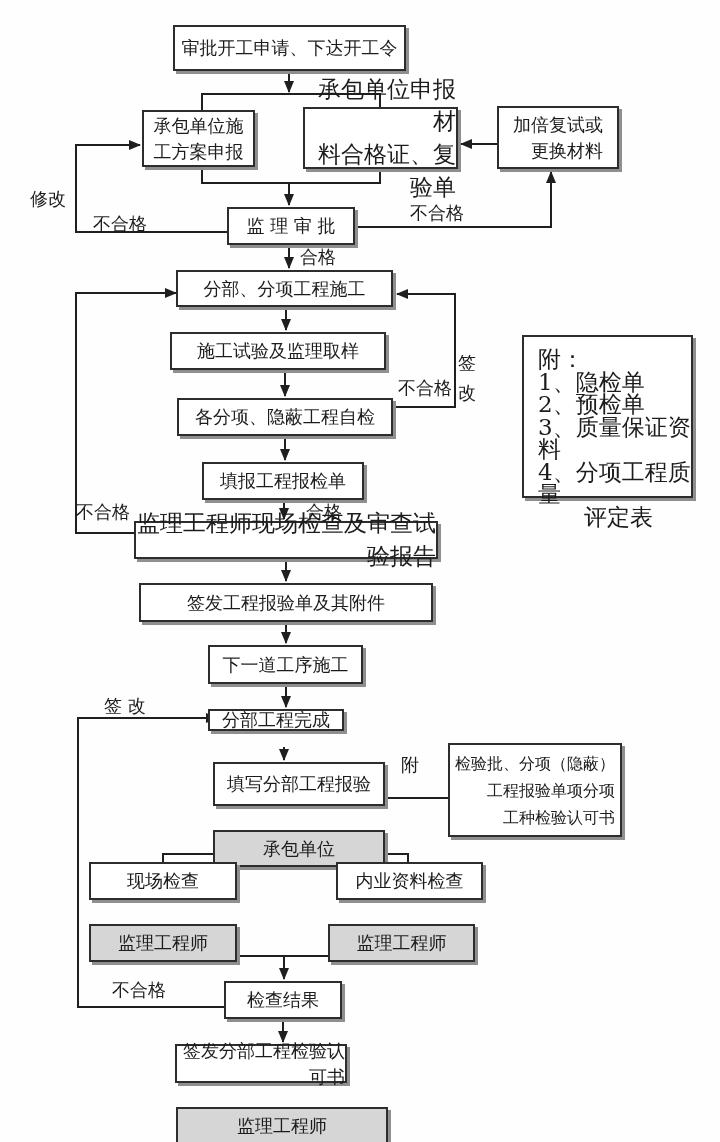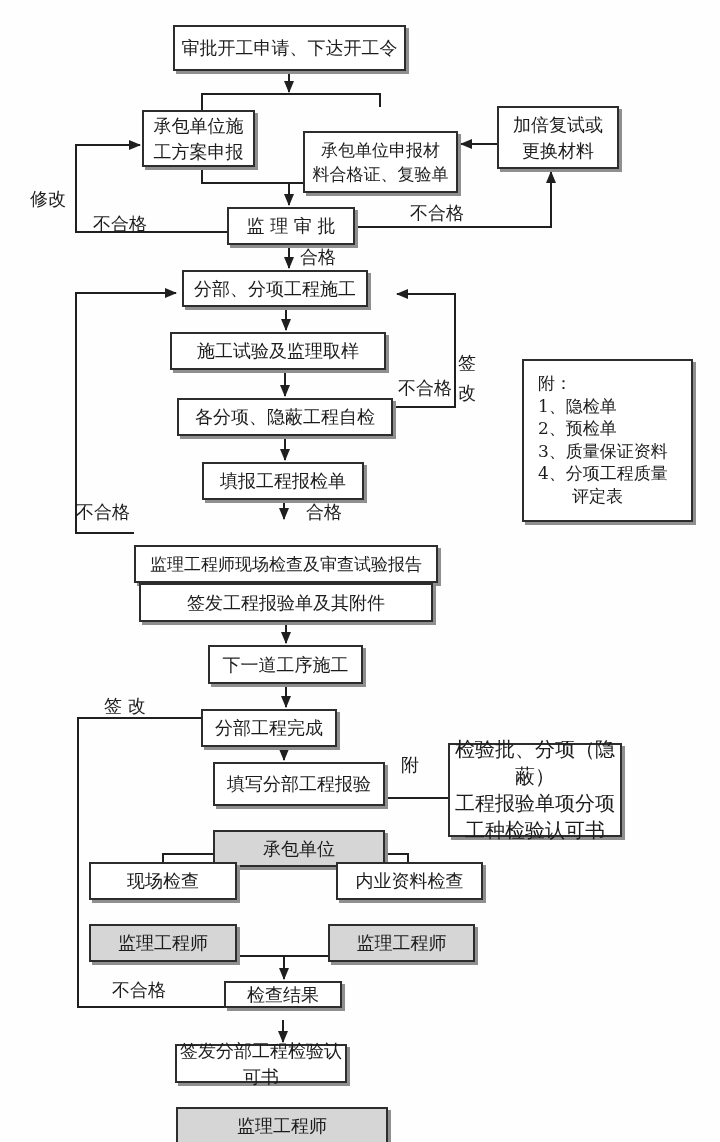--- a/index.html
+++ b/index.html
@@ -7,26 +7,26 @@
     position:relative;width:720px;height:1142px;overflow:hidden;
     background:#fefefe;color:#1c1c1c;
     font-family:"DejaVu Serif","Liberation Serif",serif;
   }
   svg.wires{position:absolute;left:0;top:0;width:720px;height:1142px;}
   .box{
     position:absolute;box-sizing:border-box;
     border:2px solid #2d2d2d;background:#ffffff;
     box-shadow:3px 3px 0 #8f8f8f;
     display:flex;align-items:center;justify-content:center;
-    text-align:center;font-size:18px;line-height:1.42;
+    text-align:right;font-size:18px;line-height:1.42;
     white-space:pre-line;z-index:2;
   }
   .box.gray{background:#d6d6d6;margin-top:24px;}
-  .box.f17{font-size:17px;margin-top:24px;}
-  .box.f16{font-size:20px;line-height:27px;}
+  .box.f17{font-size:23px;}
+  .box.f16{font-size:16px;line-height:27px;}
   .box.note{align-items:flex-start;justify-content:flex-start;text-align:left;
     padding:11px 0 0 14px;line-height:22.5px;}
   .lbl{position:absolute;font-size:18px;white-space:pre-line;z-index:3;line-height:1.2;}
   .lbl.vert{line-height:30px;text-align:center;}
 </style>
 </head>
 <body>
 
 <div class="stage">
 
@@ -70,35 +70,35 @@
 工方案申报</span></div>
 
   <div class="box f17" style="left:303px;top:107px;width:155px;height:62px"><span>承包单位申报材
 料合格证、复验单</span></div>
 
   <div class="box" style="left:497px;top:106px;width:122px;height:63px"><span>加倍复试或
 更换材料</span></div>
 
   <div class="box" style="left:227px;top:207px;width:128px;height:38px"><span>监 理 审 批</span></div>
 
-  <div class="box" style="left:182px;top:270px;width:186px;height:37px"><span>分部、分项工程施工</span></div>
+  <div class="box" style="left:176px;top:270px;width:217px;height:37px"><span>分部、分项工程施工</span></div>
 
   <div class="box" style="left:170px;top:332px;width:216px;height:38px"><span>施工试验及监理取样</span></div>
 
   <div class="box" style="left:177px;top:398px;width:216px;height:38px"><span>各分项、隐蔽工程自检</span></div>
 
   <div class="box" style="left:202px;top:462px;width:162px;height:38px"><span>填报工程报检单</span></div>
 
   <div class="box f17" style="left:134px;top:521px;width:304px;height:38px"><span>监理工程师现场检查及审查试验报告</span></div>
 
   <div class="box" style="left:139px;top:583px;width:294px;height:39px"><span>签发工程报验单及其附件</span></div>
 
   <div class="box" style="left:208px;top:645px;width:155px;height:39px"><span>下一道工序施工</span></div>
 
-  <div class="box" style="left:201px;top:709px;width:136px;height:38px"><span>分部工程完成</span></div>
+  <div class="box" style="left:208px;top:709px;width:136px;height:22px"><span>分部工程完成</span></div>
 
   <div class="box" style="left:213px;top:762px;width:172px;height:44px"><span>填写分部工程报验</span></div>
   <div class="box gray" style="left:213px;top:806px;width:172px;height:37px"><span>承包单位</span></div>
 
   <div class="box f17 note" style="left:522px;top:335px;width:171px;height:163px"><span>附：
 1、隐检单
 2、预检单
 3、质量保证资料
 4、分项工程质量
 　　评定表</span></div>
@@ -106,21 +106,21 @@
   <div class="box f16" style="left:448px;top:743px;width:174px;height:94px"><span>检验批、分项（隐蔽）
 工程报验单项分项
 工种检验认可书</span></div>
 
   <div class="box" style="left:89px;top:862px;width:148px;height:38px"><span>现场检查</span></div>
   <div class="box gray" style="left:89px;top:900px;width:148px;height:38px"><span>监理工程师</span></div>
 
   <div class="box" style="left:336px;top:862px;width:147px;height:38px"><span>内业资料检查</span></div>
   <div class="box gray" style="left:328px;top:900px;width:147px;height:38px"><span>监理工程师</span></div>
 
-  <div class="box" style="left:224px;top:981px;width:118px;height:27px"><span>检查结果</span></div>
+  <div class="box" style="left:224px;top:981px;width:118px;height:38px"><span>检查结果</span></div>
 
   <div class="box" style="left:175px;top:1044px;width:172px;height:39px"><span>签发分部工程检验认可书</span></div>
   <div class="box gray" style="left:176px;top:1083px;width:212px;height:37px"><span>监理工程师</span></div>
 
   <span class="lbl" style="left:30px;top:188px">修改</span>
   <span class="lbl" style="left:93px;top:213px">不合格</span>
   <span class="lbl" style="left:410px;top:202px">不合格</span>
   <span class="lbl" style="left:300px;top:246px">合格</span>
   <span class="lbl" style="left:398px;top:377px">不合格</span>
   <span class="lbl vert" style="left:458px;top:348px">签

